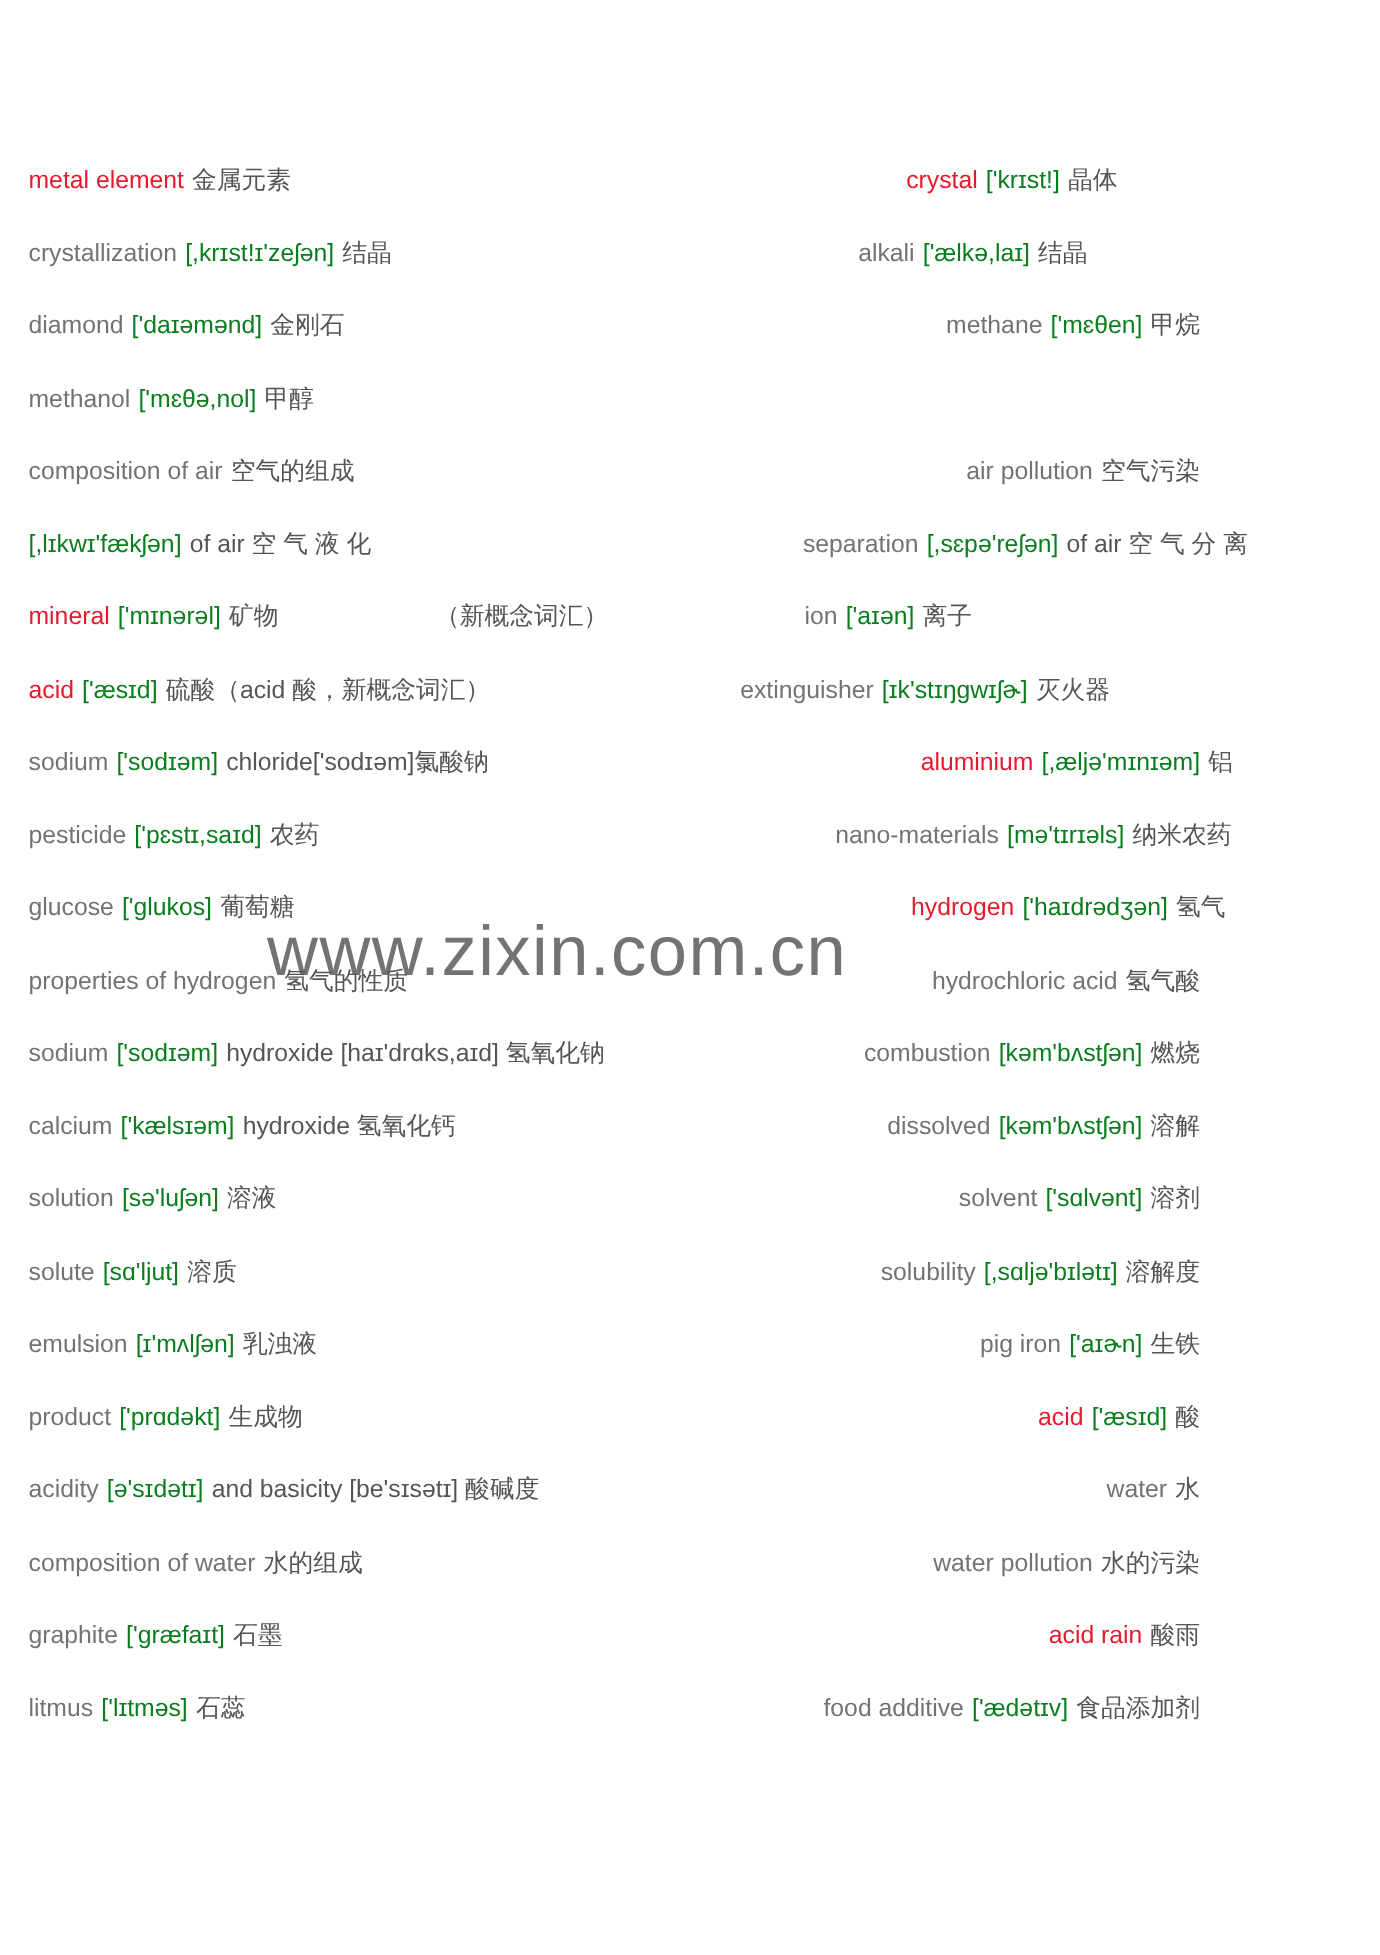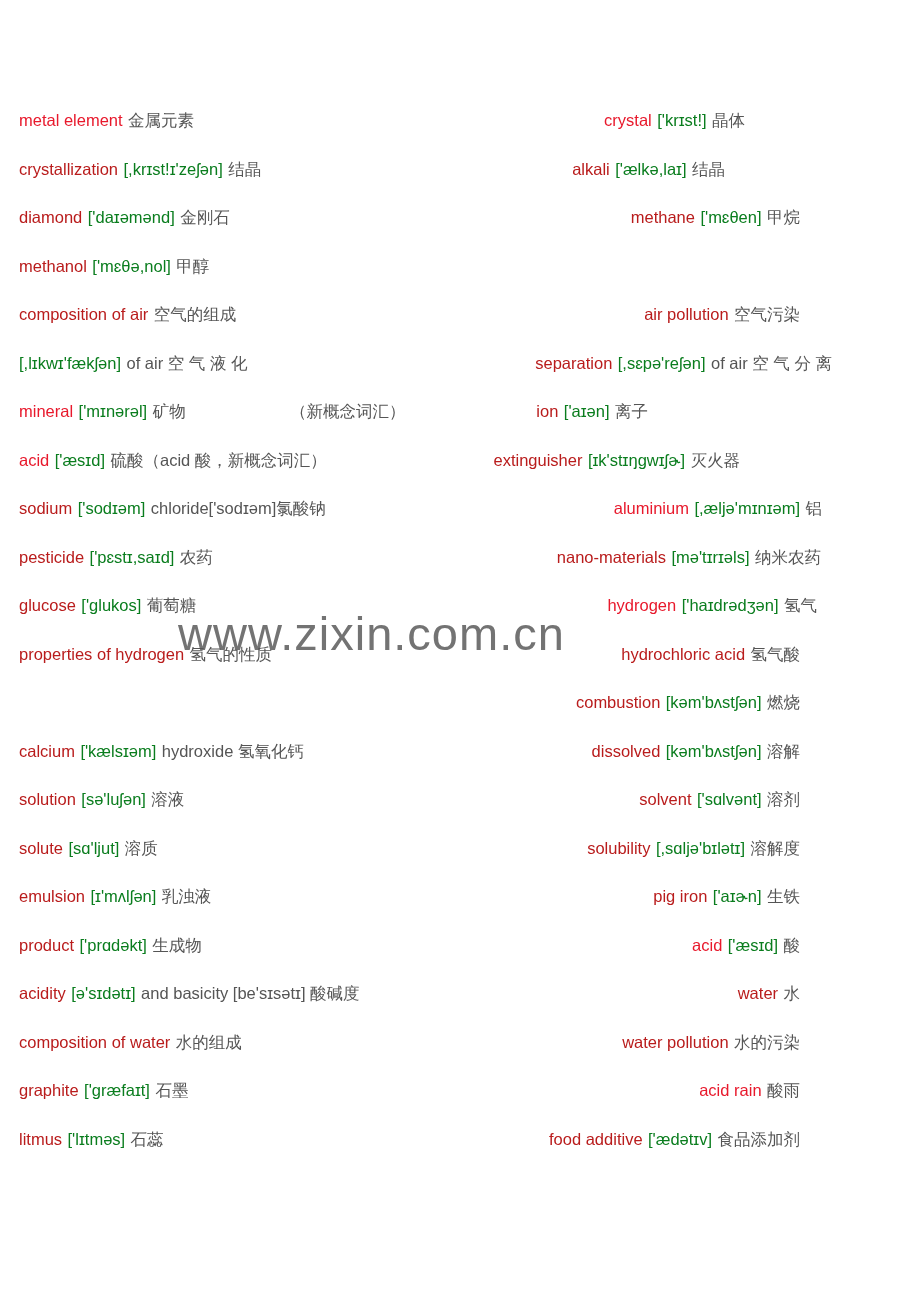--- a/index.html
+++ b/index.html
@@ -51,21 +51,21 @@
     white-space: nowrap;
   }
   .entry {
     position: absolute;
     top: 0;
     white-space: nowrap;
   }
   .entry.left   { left: 19px; }
   .entry.rightal{ right: 19px; }
 
-  .en      { color: #b91c1c; }
+  .en      { color: #737373; }
   .en.red  { color: #e8192c; }
   .ipa     { color: #0a7d1e; }
   .zh      { color: #555555; }
   .note    { color: #555555; }
   .sp      { display: inline-block; width: 0.33em; }
 </style>
 </head>
 <body>
 
 <div id="page">
@@ -115,20 +115,21 @@
       </div>
       <div class="vocab-row">
         <div class="entry left"><span class="en">glucose</span><span class="sp">&nbsp;</span><span class="ipa">['glukos]</span><span class="sp">&nbsp;</span><span class="zh">葡萄糖</span></div>
         <div class="entry rightal" style="right: 103px; text-align: center;"><span class="en red">hydrogen</span><span class="sp">&nbsp;</span><span class="ipa">['haɪdrədʒən]</span><span class="sp">&nbsp;</span><span class="zh">氢气</span></div>
       </div>
       <div class="vocab-row">
         <div class="entry left"><span class="en">properties of hydrogen</span><span class="sp">&nbsp;</span><span class="zh">氢气的性质</span></div>
         <div class="entry rightal" style="right: 120px;"><span class="en">hydrochloric acid</span><span class="sp">&nbsp;</span><span class="zh">氢气酸</span></div>
       </div>
       <div class="vocab-row">
+        <div class="entry left"><span class="en">sodium</span><span class="sp">&nbsp;</span><span class="ipa">['sodɪəm]</span><span class="sp">&nbsp;</span><span class="zh">hydroxide [haɪ'drɑks,aɪd] 氢氧化钠</span></div>
         <div class="entry rightal" style="right: 120px;"><span class="en">combustion</span><span class="sp">&nbsp;</span><span class="ipa">[kəm'bʌstʃən]</span><span class="sp">&nbsp;</span><span class="zh">燃烧</span></div>
       </div>
       <div class="vocab-row">
         <div class="entry left"><span class="en">calcium</span><span class="sp">&nbsp;</span><span class="ipa">['kælsɪəm]</span><span class="sp">&nbsp;</span><span class="zh">hydroxide 氢氧化钙</span></div>
         <div class="entry rightal" style="right: 120px;"><span class="en">dissolved</span><span class="sp">&nbsp;</span><span class="ipa">[kəm'bʌstʃən]</span><span class="sp">&nbsp;</span><span class="zh">溶解</span></div>
       </div>
       <div class="vocab-row">
         <div class="entry left"><span class="en">solution</span><span class="sp">&nbsp;</span><span class="ipa">[sə'luʃən]</span><span class="sp">&nbsp;</span><span class="zh">溶液</span></div>
         <div class="entry rightal" style="right: 120px;"><span class="en">solvent</span><span class="sp">&nbsp;</span><span class="ipa">['sɑlvənt]</span><span class="sp">&nbsp;</span><span class="zh">溶剂</span></div>
       </div>

